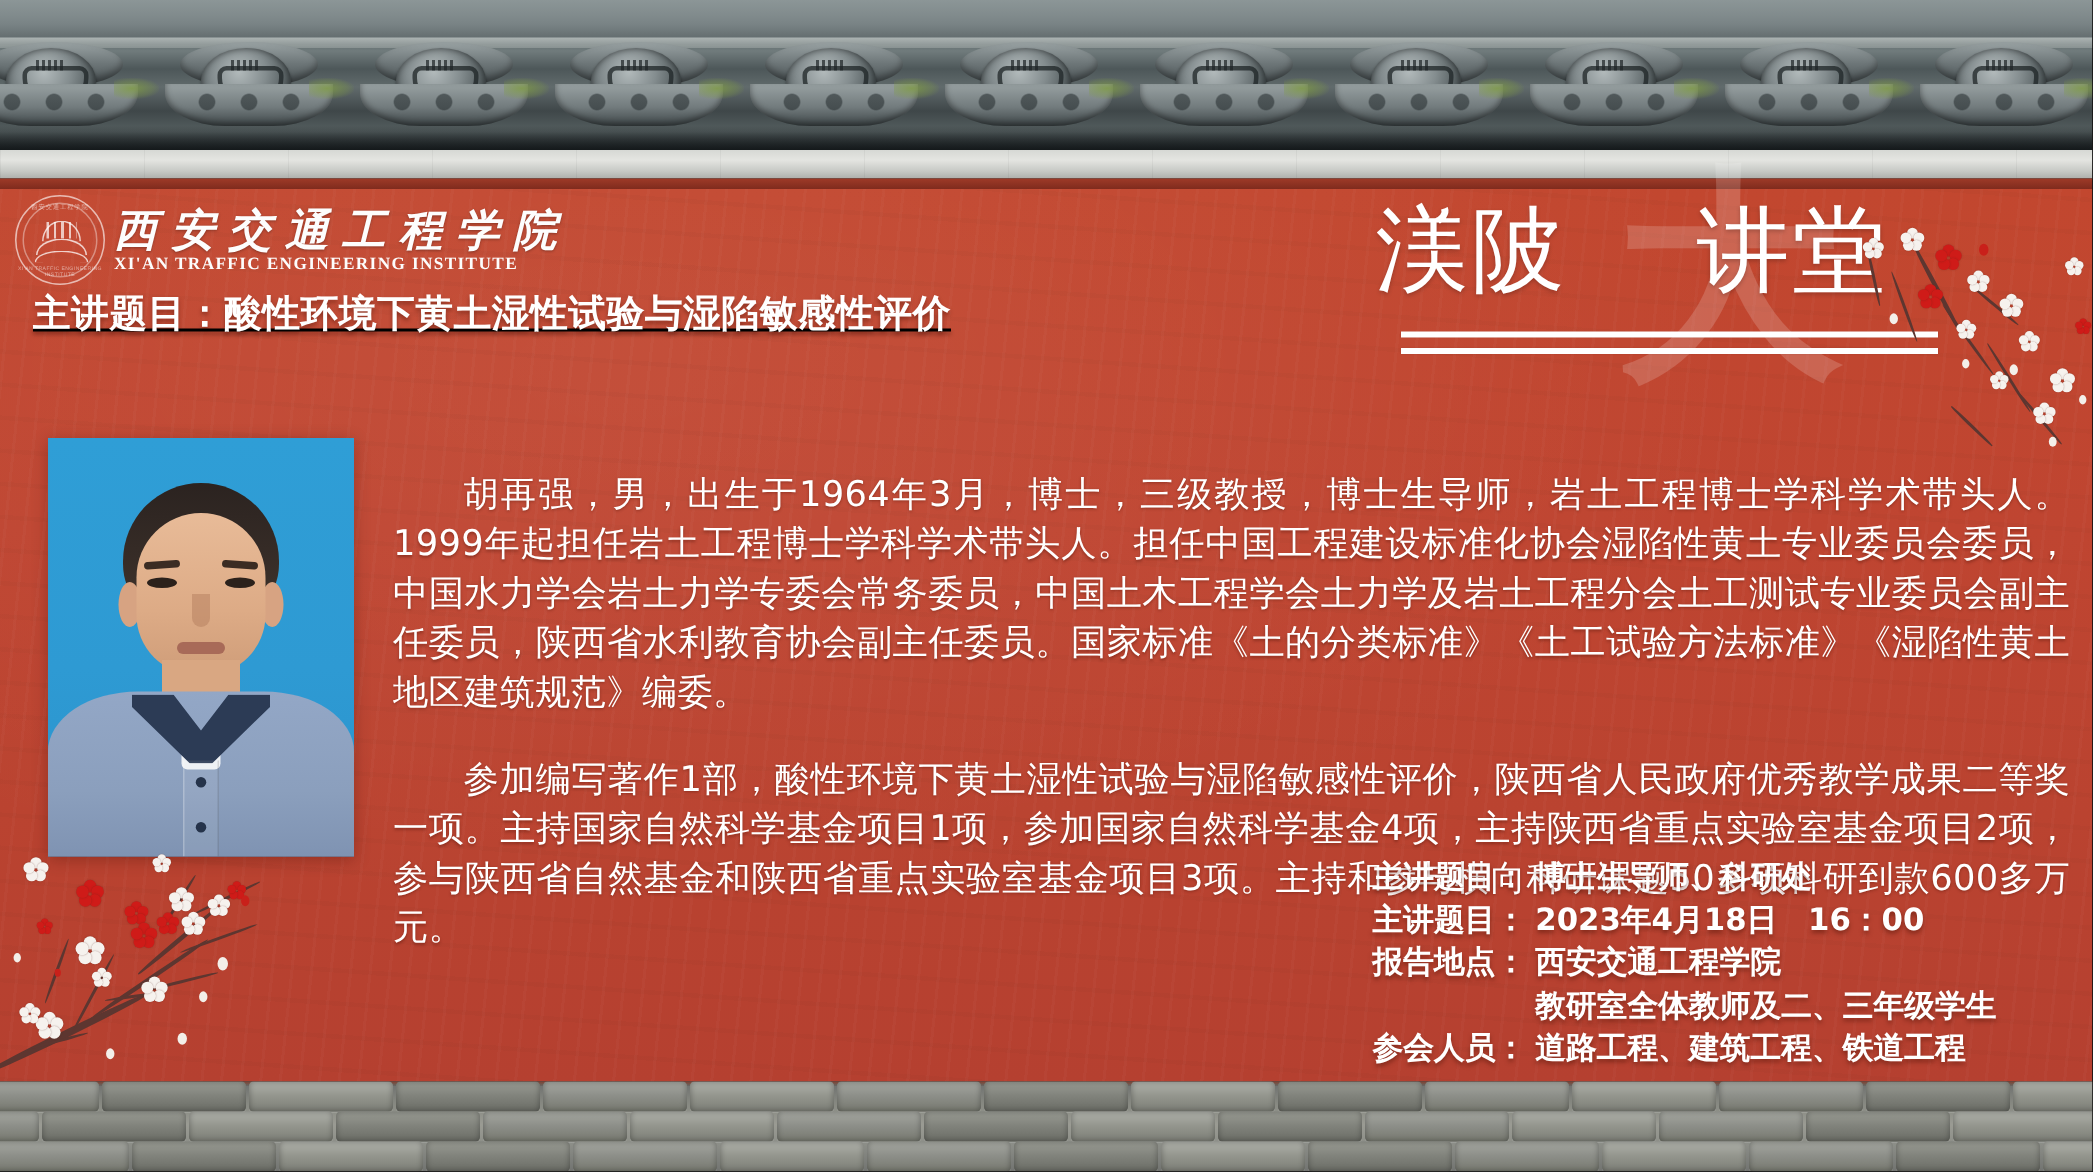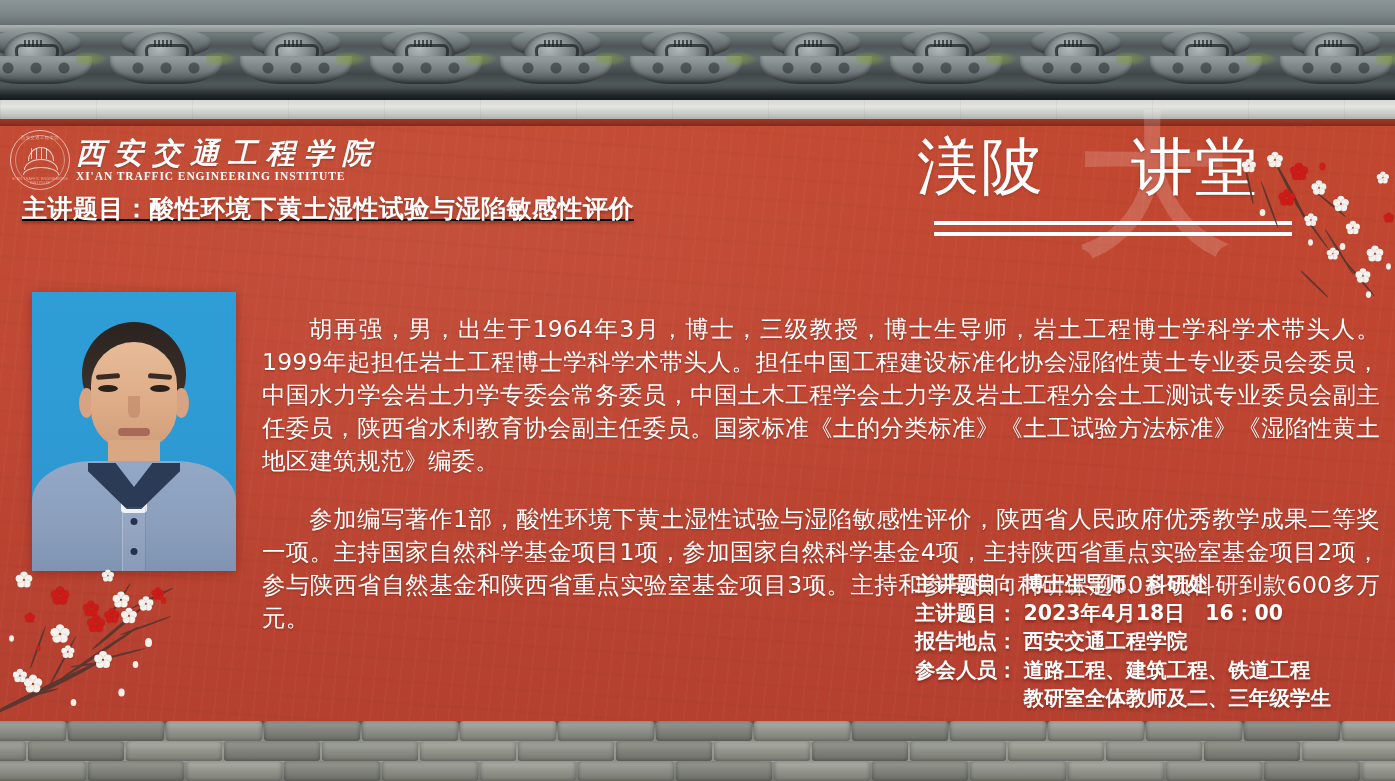--- a/index.html
+++ b/index.html
@@ -526,27 +526,27 @@
         <span class="val">博士生导师、科研处</span>
       </div>
       <div class="row">
         <span class="lbl">主讲题目：</span>
         <span class="val">2023年4月18日　16：00</span>
       </div>
       <div class="row">
         <span class="lbl">报告地点：</span>
         <span class="val">西安交通工程学院</span>
       </div>
+      <div class="row cont">
+        <span class="lbl">参会人员：</span>
+        <span class="val">教研室全体教师及二、三年级学生</span>
+      </div>
       <div class="row">
         <span class="lbl">参会人员：</span>
         <span class="val">道路工程、建筑工程、铁道工程</span>
-      </div>
-      <div class="row cont">
-        <span class="lbl">参会人员：</span>
-        <span class="val">教研室全体教师及二、三年级学生</span>
       </div>
     </div>
 
   <div class="blossoms">
     <div id="bl-cluster">
         <div class="branch" style="left: -10px; top: 165px; width: 120px; height: 4.5px; transform: rotate(-26deg);"></div>
         <div class="branch" style="left: 60px; top: 130px; width: 95px; height: 3.4px; transform: rotate(-34deg);"></div>
         <div class="branch" style="left: 92px; top: 100px; width: 70px; height: 2.6px; transform: rotate(-40deg);"></div>
         <div class="branch" style="left: 120px; top: 86px; width: 55px; height: 2px; transform: rotate(-20deg);"></div>
         <div class="branch" style="left: 48px; top: 140px; width: 60px; height: 2.4px; transform: rotate(-62deg);"></div>

